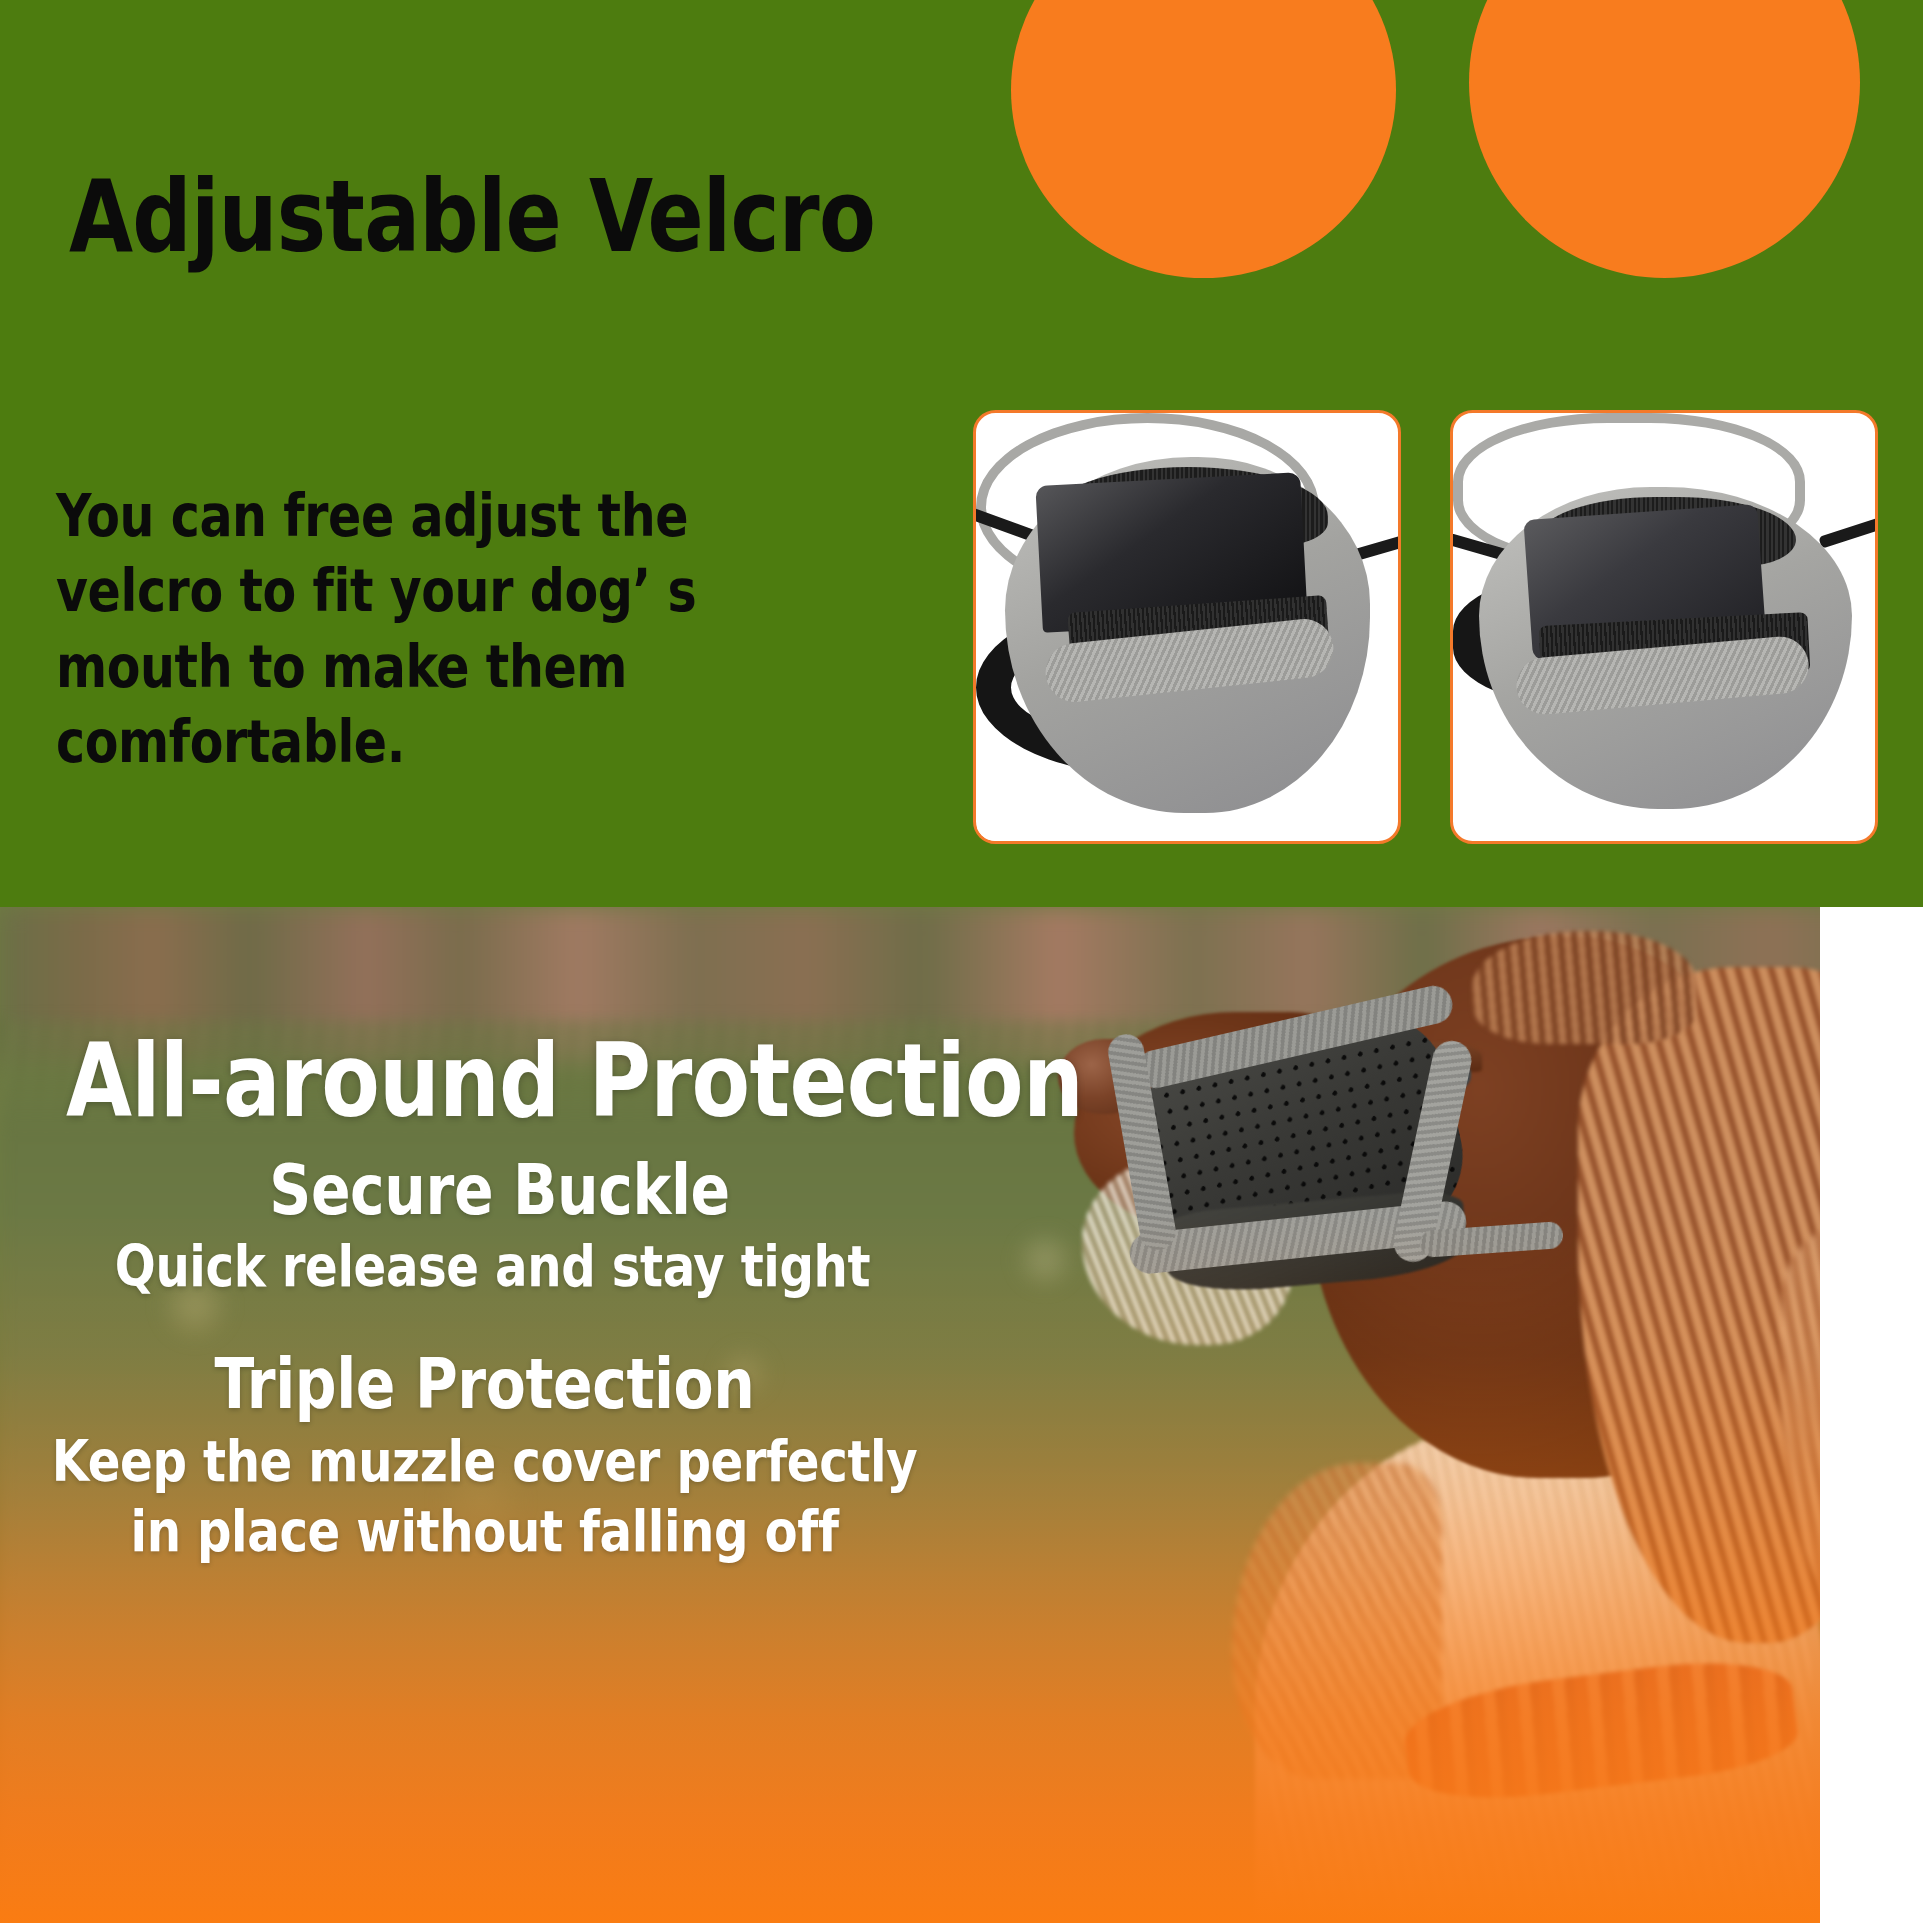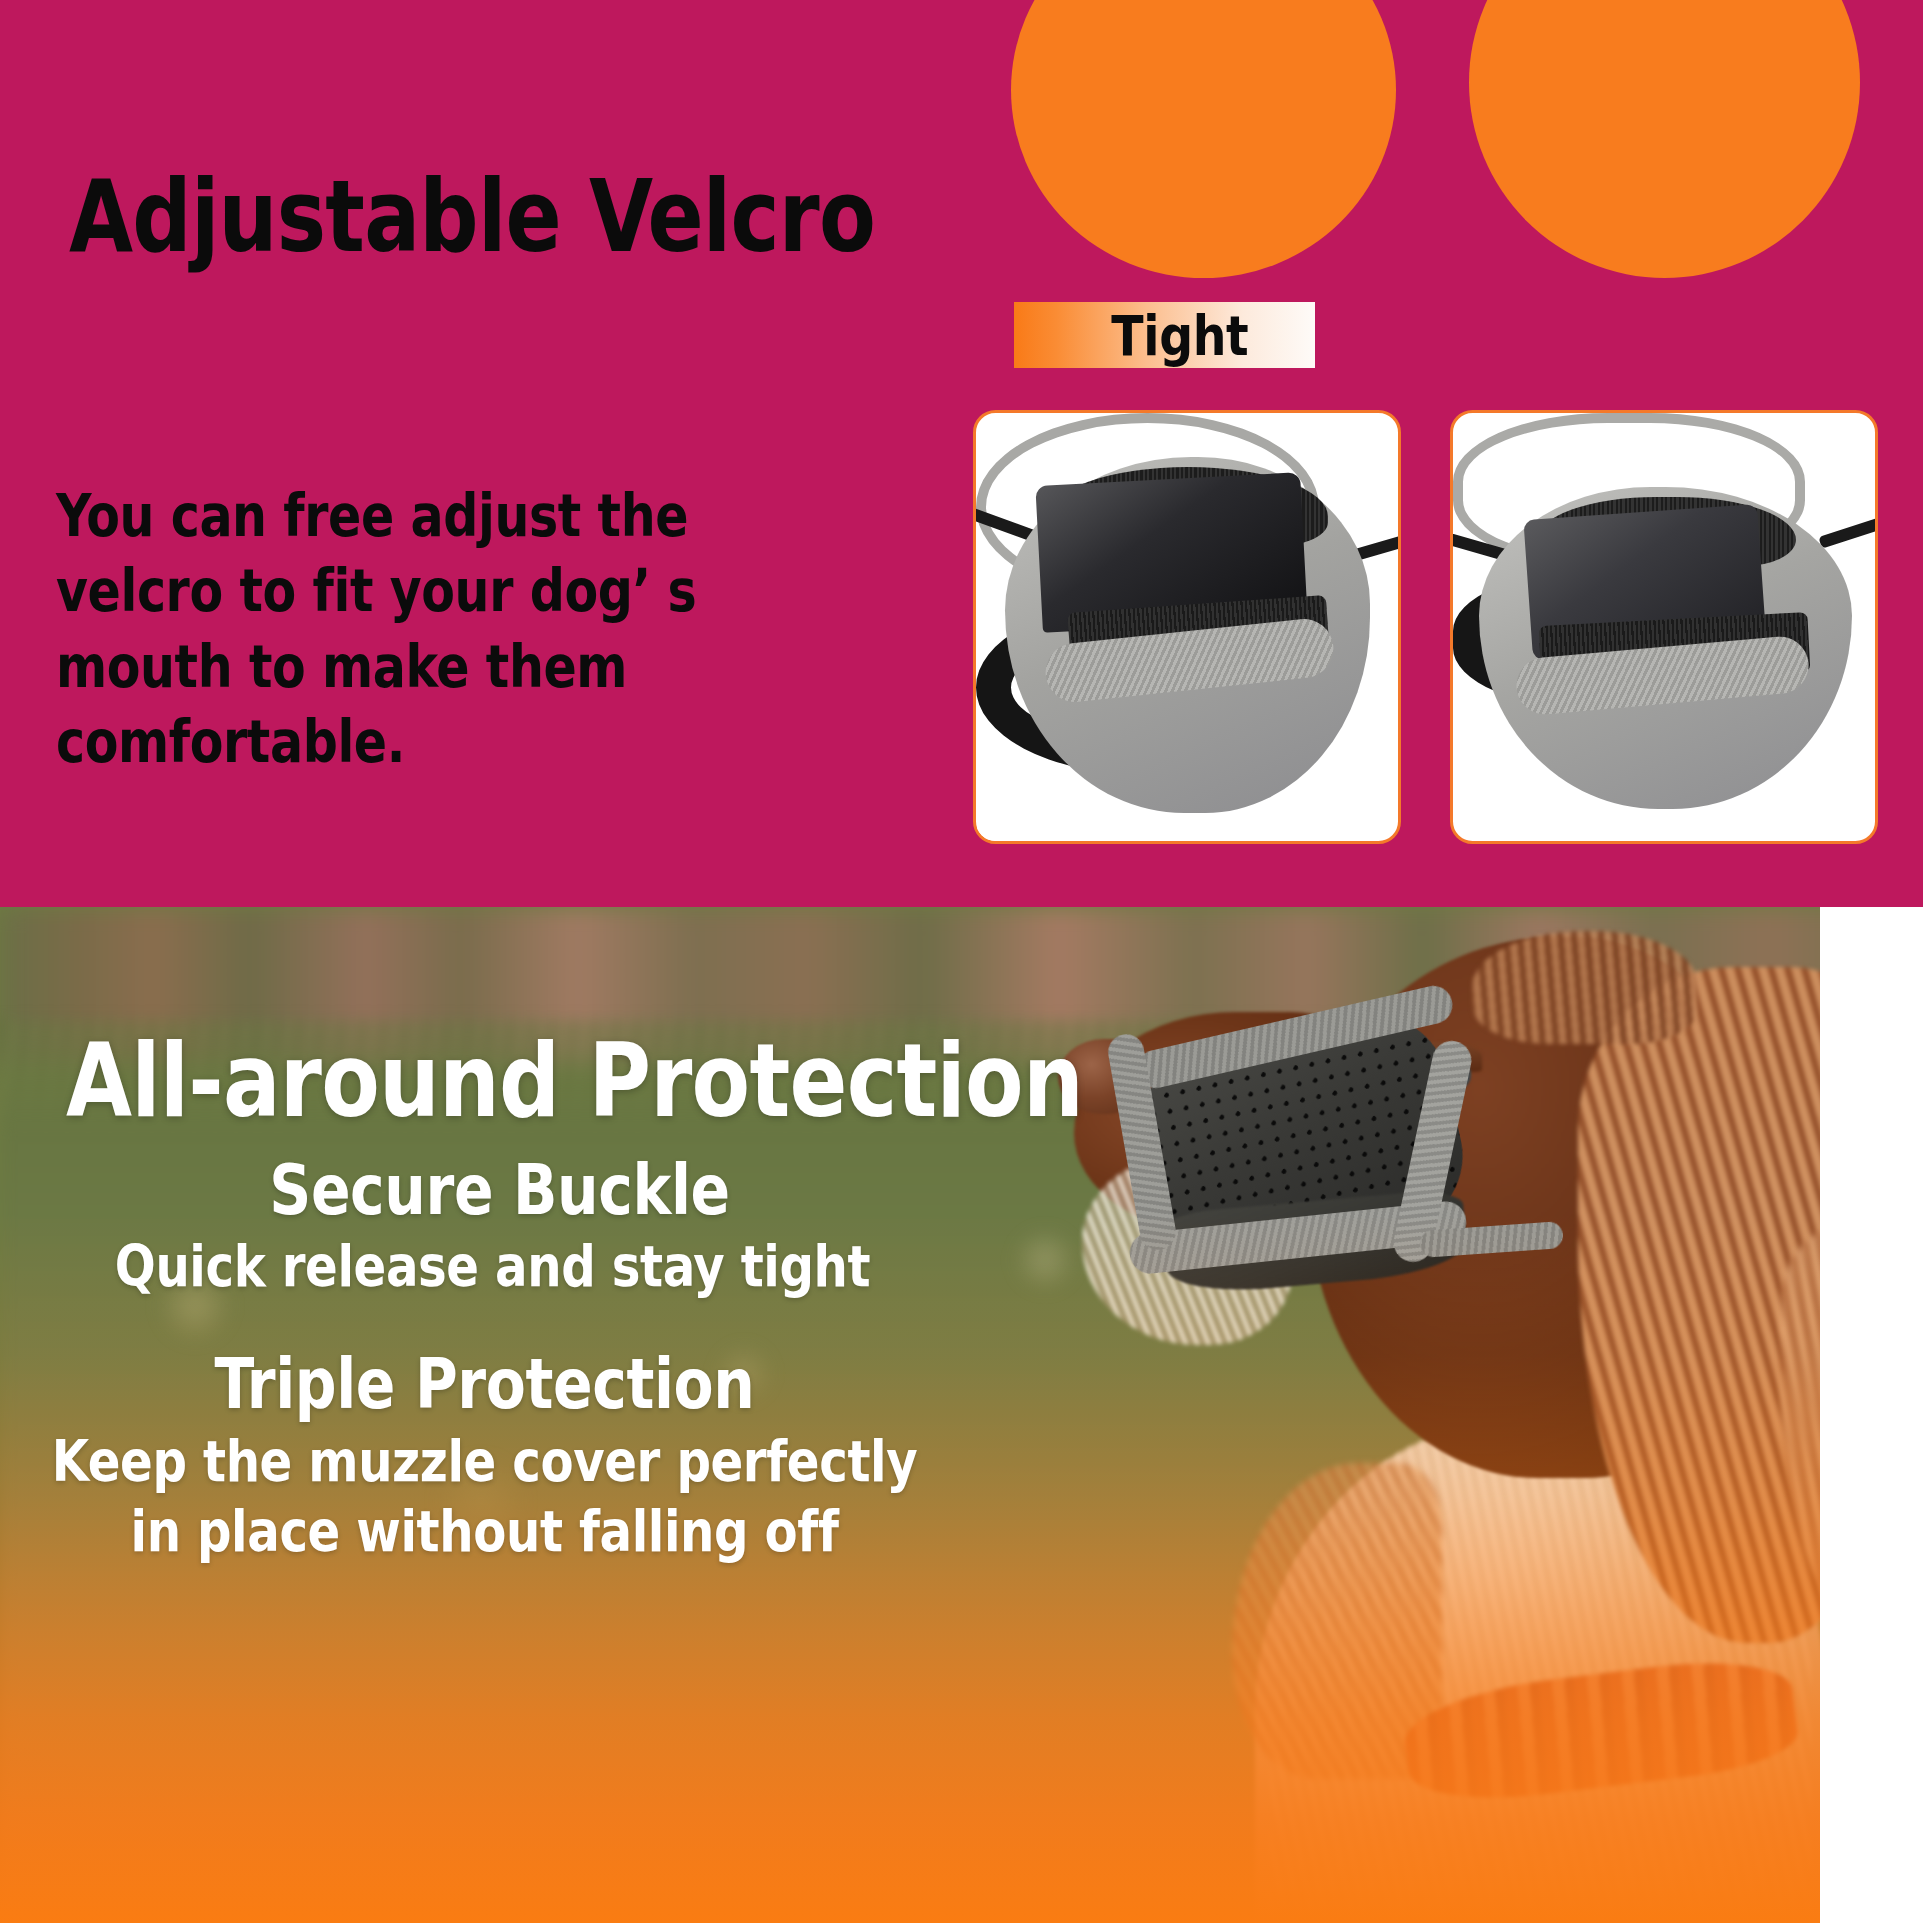--- a/index.html
+++ b/index.html
@@ -4,21 +4,21 @@
 <style>
   * { margin:0; padding:0; box-sizing:border-box; }
   html,body { width:1924px; height:1924px; }
   body {
     font-family:"Liberation Sans Narrow","DejaVu Sans Condensed","Liberation Sans",sans-serif;
     background:#ffffff; overflow:hidden; position:relative;
   }
   .page { position:relative; width:1924px; height:1924px; overflow:hidden; background:#fff; }
 
   
-  .top-section { position:absolute; left:0; top:0; width:1924px; height:907px; background:#be185d; overflow:hidden;padding-left:20px; }
+  .top-section { position:absolute; left:0; top:0; width:1924px; height:907px; background:#4d7c0f; overflow:hidden;padding-left:20px; }
 
   
   .ellipse { position:absolute; background:#F87C1E; border-radius:50%; }
   #ellipse-tight { left:1011px; top:-98px; width:385px; height:376px; }
   #ellipse-loose { left:1469px; top:-113px; width:391px; height:391px; }
 
   
   .main-heading {
     position:absolute; left:69px; top:167px;
     font-size:99px; font-weight:bold; color:#0b0b0b;
@@ -427,23 +427,20 @@
 
   <div class="top-section">
 
     <div class="ellipse" id="ellipse-tight"></div>
     <div class="ellipse" id="ellipse-loose"></div>
 
     <div class="main-heading">Adjustable Velcro</div>
 
     <div class="body-copy">You can free adjust the velcro to fit your dog’ s mouth to make them comfortable.</div>
 
-    <div class="label-bar" id="label-bar-tight">
-      <span class="label-text">Tight</span>
-    </div>
 
     <div class="photo-frame" id="photo-frame-tight">
       <div class="muzzle-photo">
         <div class="m-strap" id="tm-strap-l"></div>
         <div class="m-strap" id="tm-strap-r"></div>
         <div class="m-grey" id="tm-body-grey"></div>
         <div class="m-velcro" id="tm-top-velcro"></div>
         <div class="m-plate" id="tm-plate"></div>
         <div class="m-velcro" id="tm-mid-velcro"></div>
         <div class="m-trim" id="tm-trim-band"></div>

